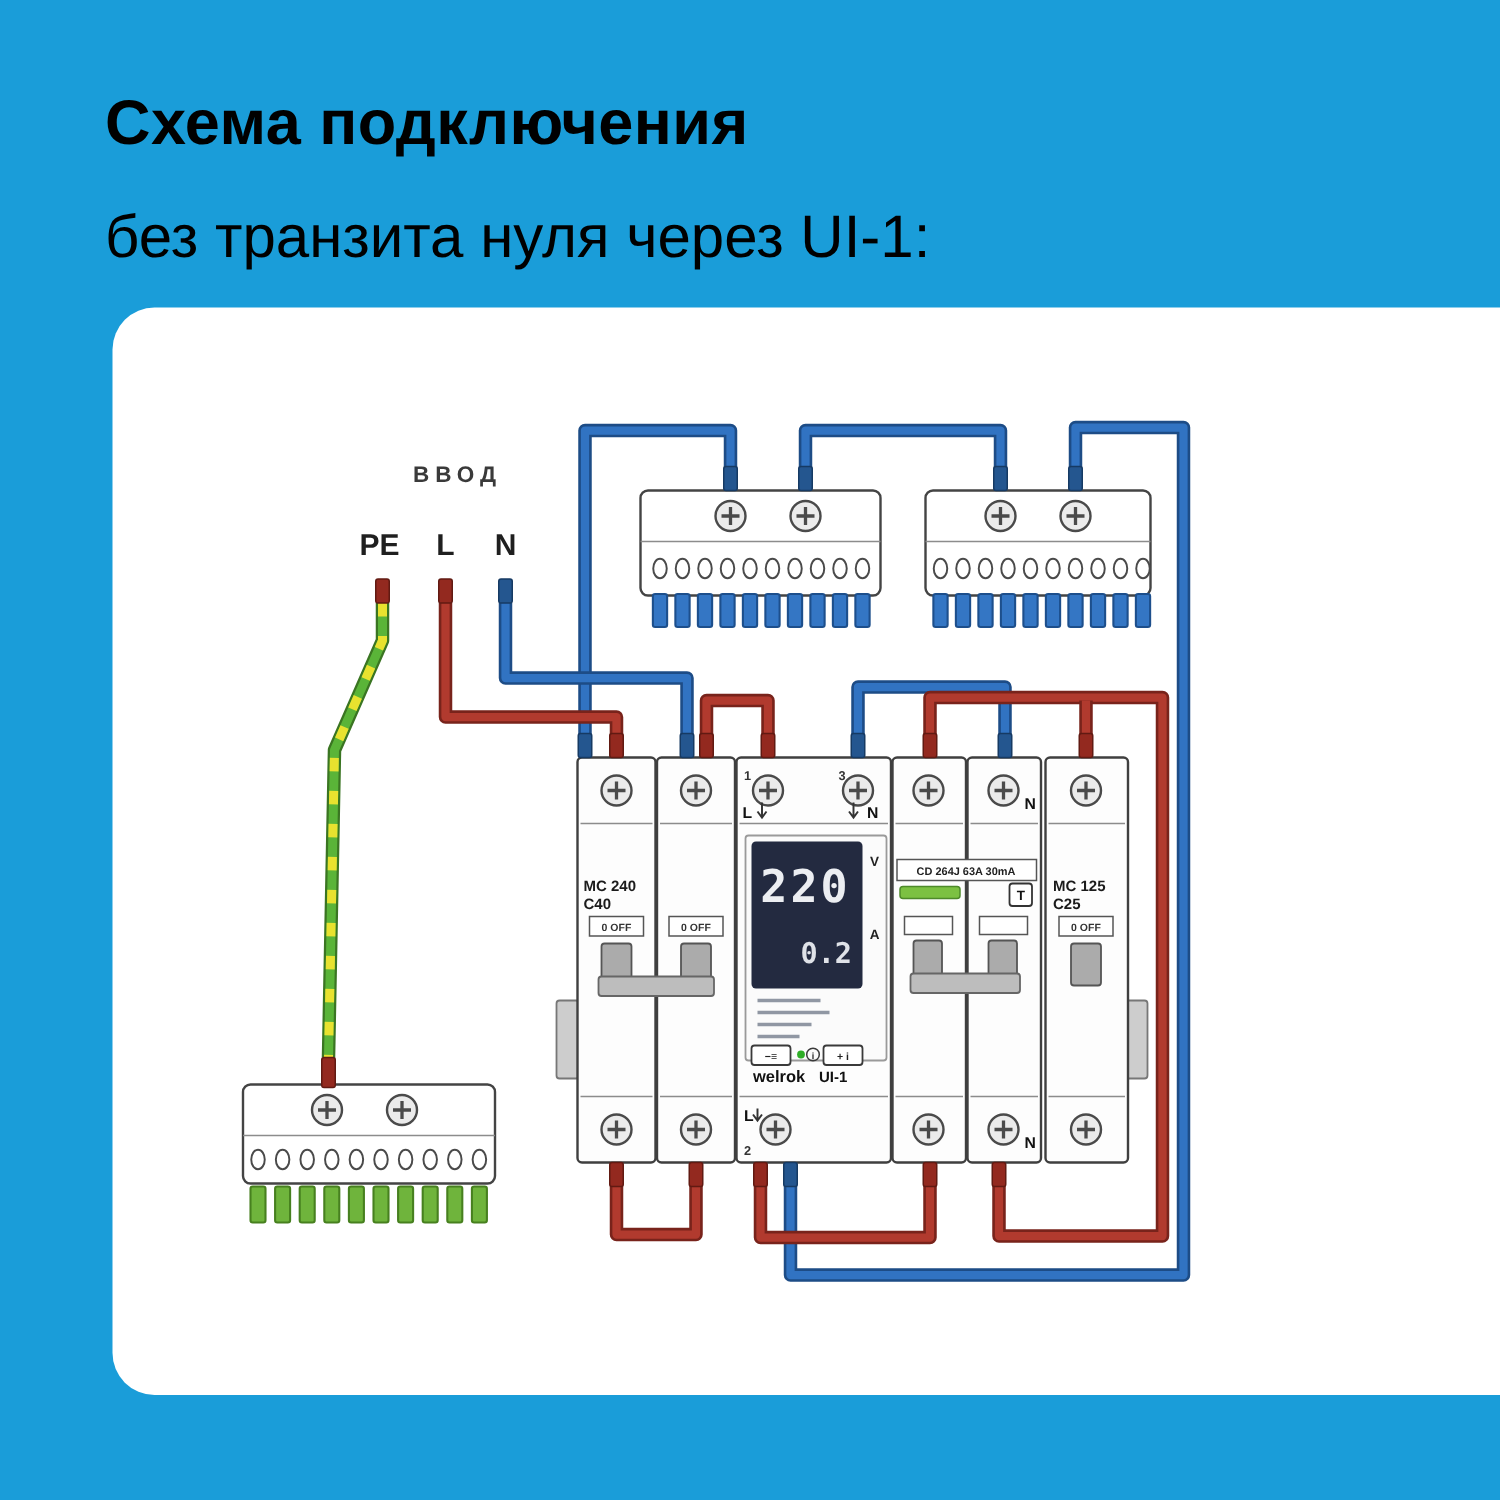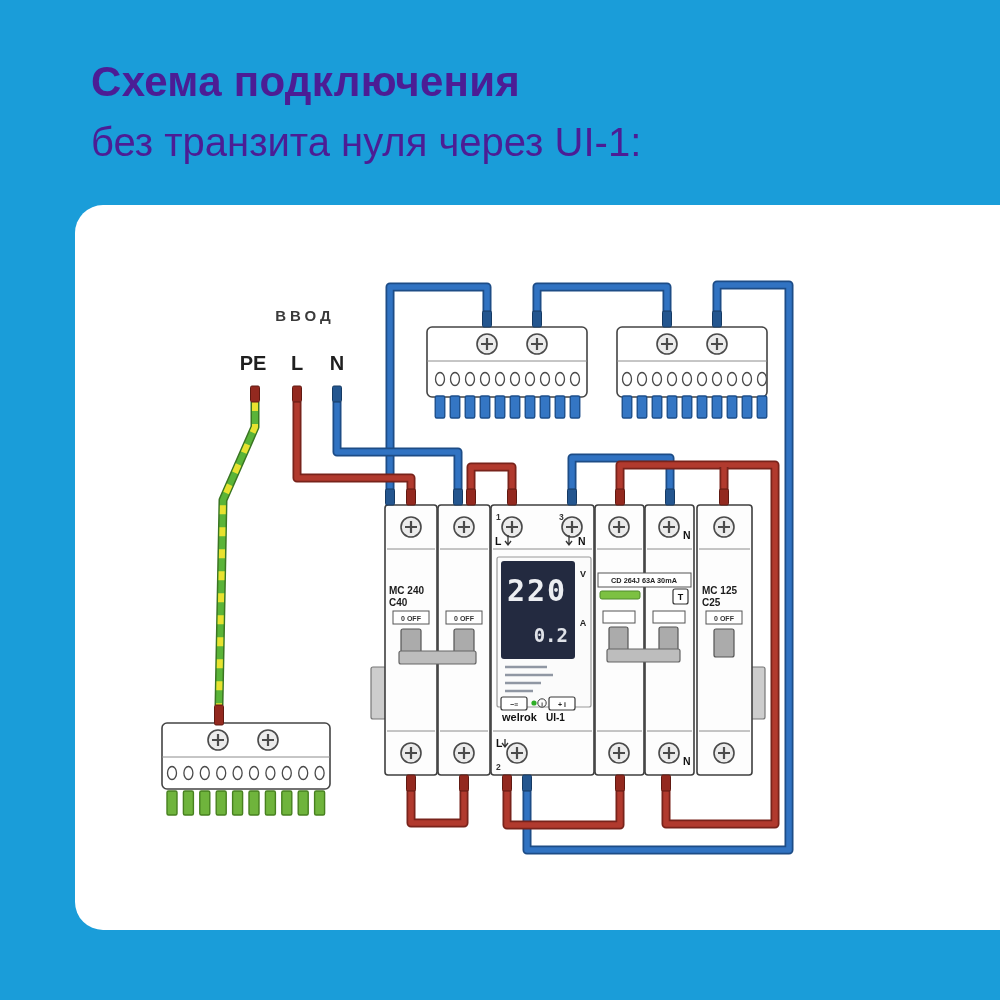--- a/index.html
+++ b/index.html
@@ -1,23 +1,23 @@
 <!DOCTYPE html>
 <html><head>
 <meta charset="utf-8">
 <style>
   html,body{margin:0;padding:0;}
   body{
     width:1000px;height:1000px;position:relative;overflow:hidden;
     background:#1a9dd9;
     font-family:"Liberation Sans", sans-serif;
   }
-  .title{position:absolute;left:91px;top:58px;color:#4c1d95;}
+  .title{position:absolute;left:70px;top:58px;color:#000000;}
   .t1{font-size:42px;font-weight:800;letter-spacing:.3px;}
-  .t2{font-size:40px;font-weight:500;margin-top:14px;}
+  .t2{font-size:40px;font-weight:500;margin-top:30px;}
   .panel{
     position:absolute;left:75px;top:205px;width:953px;height:725px;
     background:#ffffff;border-radius:28px;
   }
   .panel svg{position:absolute;left:0;top:0;}
 
   
   .mod{fill:#fdfdfd;stroke:#3f3f3f;stroke-width:1.6;}
   .divl{stroke:#8c8c8c;stroke-width:1;}
   .tab{fill:#cdcdcd;stroke:#777;stroke-width:1.2;}

